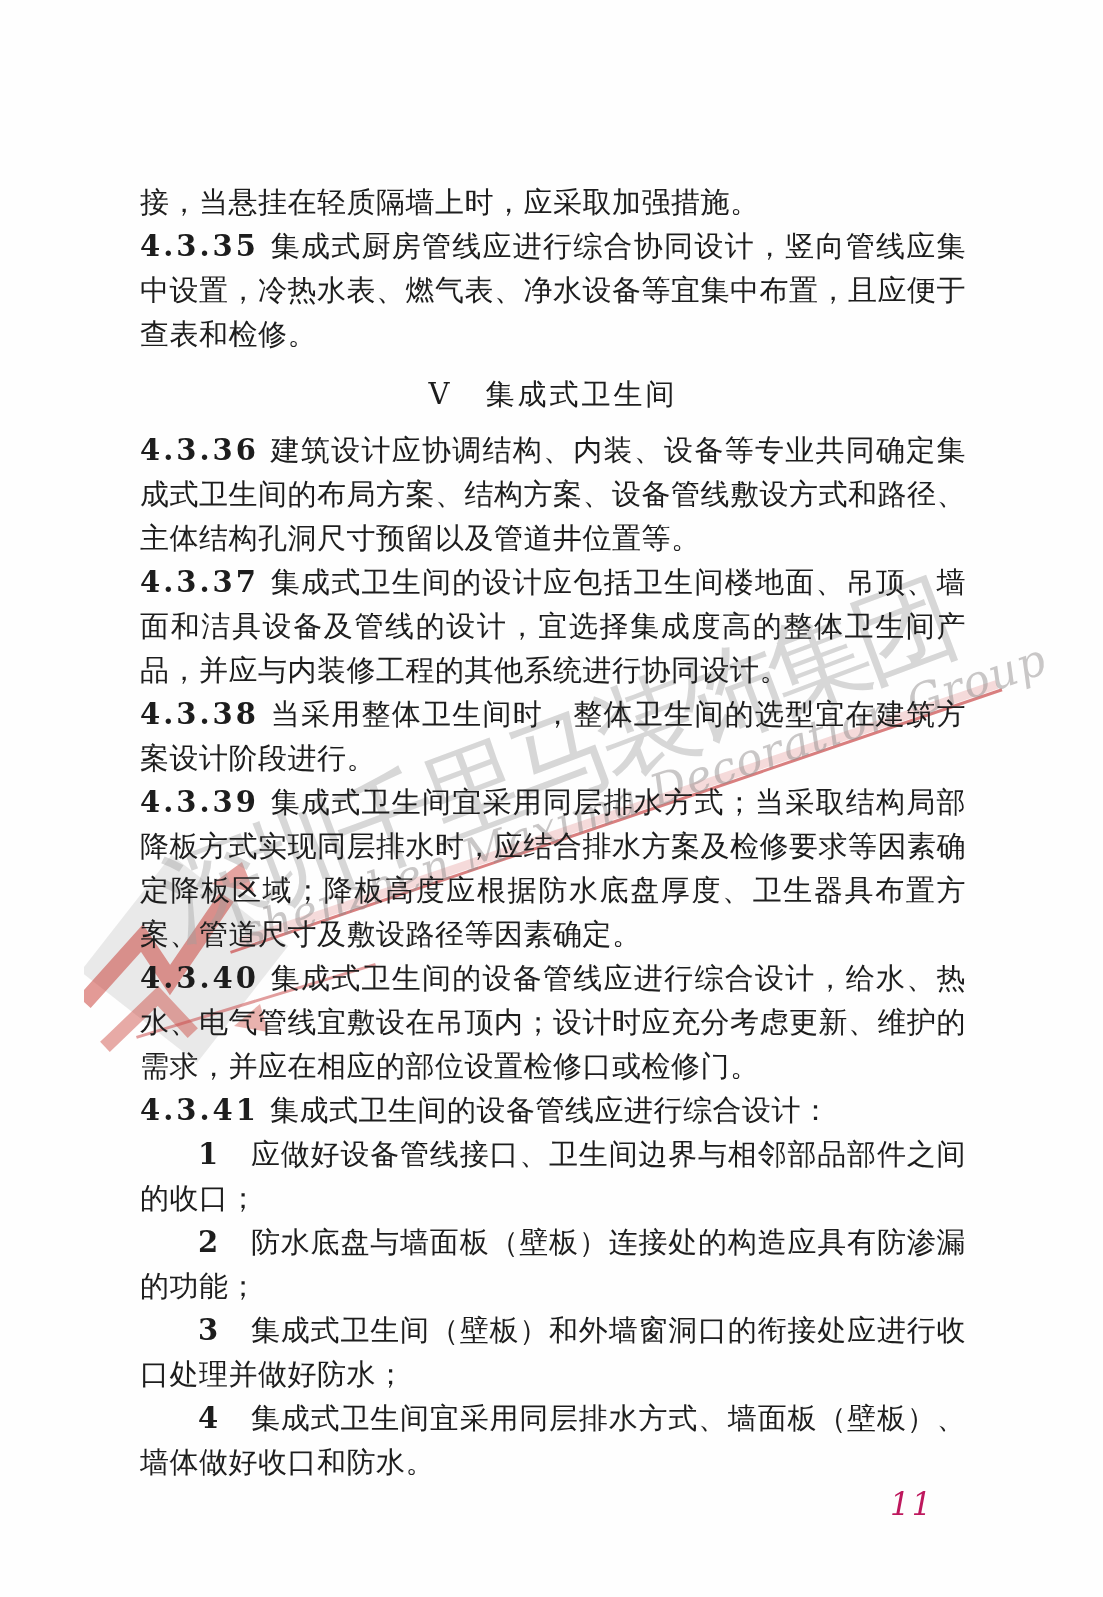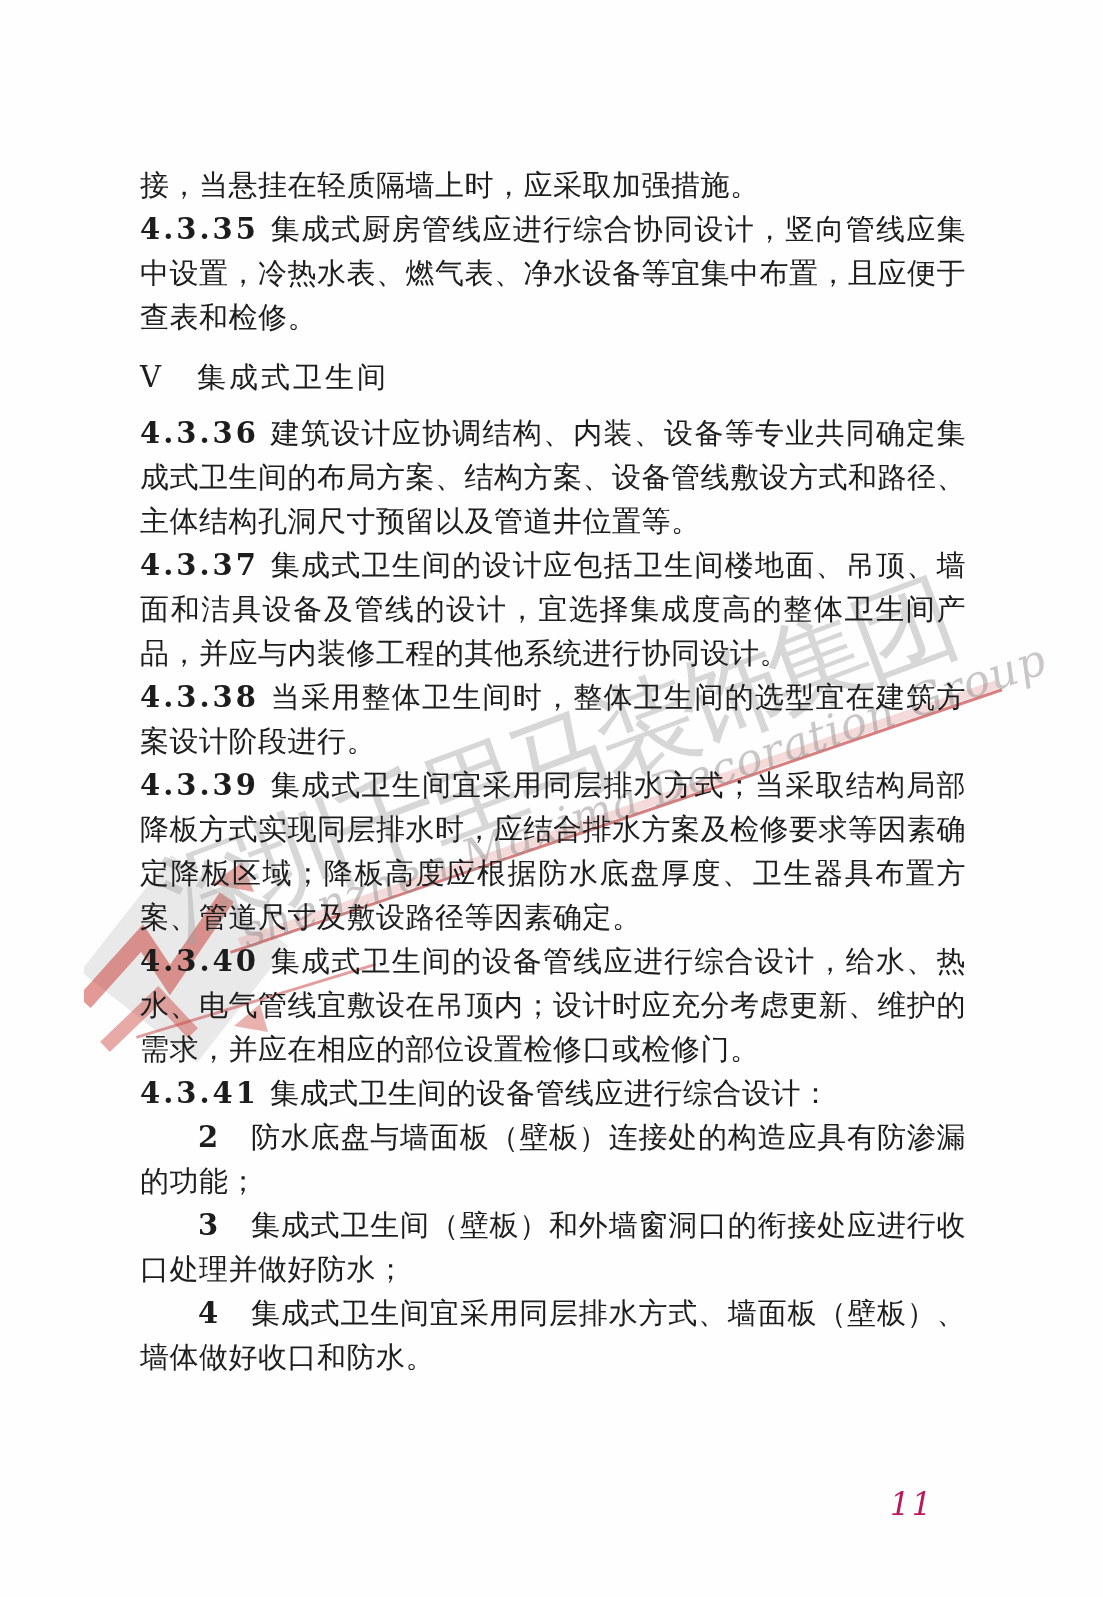--- a/index.html
+++ b/index.html
@@ -61,33 +61,34 @@
     width: 250px; height: 3px;
     background: rgba(202, 78, 78, 0.55);
     transform: rotate(-17deg);
     transform-origin: 0 0;
   }
   .wm-logo { position: absolute; left: 84px; top: 846px; }
 
   
   .content {
     position: absolute;
-    left: 140px; top: 163px;
+    left: 140px; top: 180px;
     width: 826px;
     z-index: 1;
   }
   .content p {
     margin: 0;
     font-size: 29px;
     line-height: 44px;
     text-align: justify;
     text-justify: inter-ideograph;
     letter-spacing: 0.5px;
   }
   p.heading {
+    text-align: center;
     margin: 16px 0 12px 0;
     letter-spacing: 3px;
   }
   p.heading .num { font-weight: normal; margin-right: 36px; letter-spacing: 0; }
   p.clause .num  { font-weight: bold; letter-spacing: 3px; margin-right: 11px; }
   p.item { text-indent: 58px; }
   p.item .num { font-weight: bold; margin-right: 32px; }
 
   .page-number {
     position: absolute;
@@ -124,19 +125,20 @@
   <div class="content">
       <p class="plain"><span>接，当悬挂在轻质隔墙上时，应采取加强措施。</span></p>
       <p class="clause"><b class="num">4.3.35</b><span>集成式厨房管线应进行综合协同设计，竖向管线应集中设置，冷热水表、燃气表、净水设备等宜集中布置，且应便于查表和检修。</span></p>
       <p class="heading"><b class="num">V</b><span>集成式卫生间</span></p>
       <p class="clause"><b class="num">4.3.36</b><span>建筑设计应协调结构、内装、设备等专业共同确定集成式卫生间的布局方案、结构方案、设备管线敷设方式和路径、主体结构孔洞尺寸预留以及管道井位置等。</span></p>
       <p class="clause"><b class="num">4.3.37</b><span>集成式卫生间的设计应包括卫生间楼地面、吊顶、墙面和洁具设备及管线的设计，宜选择集成度高的整体卫生间产品，并应与内装修工程的其他系统进行协同设计。</span></p>
       <p class="clause"><b class="num">4.3.38</b><span>当采用整体卫生间时，整体卫生间的选型宜在建筑方案设计阶段进行。</span></p>
       <p class="clause"><b class="num">4.3.39</b><span>集成式卫生间宜采用同层排水方式；当采取结构局部降板方式实现同层排水时，应结合排水方案及检修要求等因素确定降板区域；降板高度应根据防水底盘厚度、卫生器具布置方案、管道尺寸及敷设路径等因素确定。</span></p>
       <p class="clause"><b class="num">4.3.40</b><span>集成式卫生间的设备管线应进行综合设计，给水、热水、电气管线宜敷设在吊顶内；设计时应充分考虑更新、维护的需求，并应在相应的部位设置检修口或检修门。</span></p>
       <p class="clause"><b class="num">4.3.41</b><span>集成式卫生间的设备管线应进行综合设计：</span></p>
+      <p class="item"><b class="num">1</b><span>应做好设备管线接口、卫生间边界与相邻部品部件之间的收口；</span></p>
       <p class="item"><b class="num">2</b><span>防水底盘与墙面板（壁板）连接处的构造应具有防渗漏的功能；</span></p>
       <p class="item"><b class="num">3</b><span>集成式卫生间（壁板）和外墙窗洞口的衔接处应进行收口处理并做好防水；</span></p>
       <p class="item"><b class="num">4</b><span>集成式卫生间宜采用同层排水方式、墙面板（壁板）、墙体做好收口和防水。</span></p>
     </div>
 
   <div class="page-number">11</div>
 </div>
 
 </body></html>

